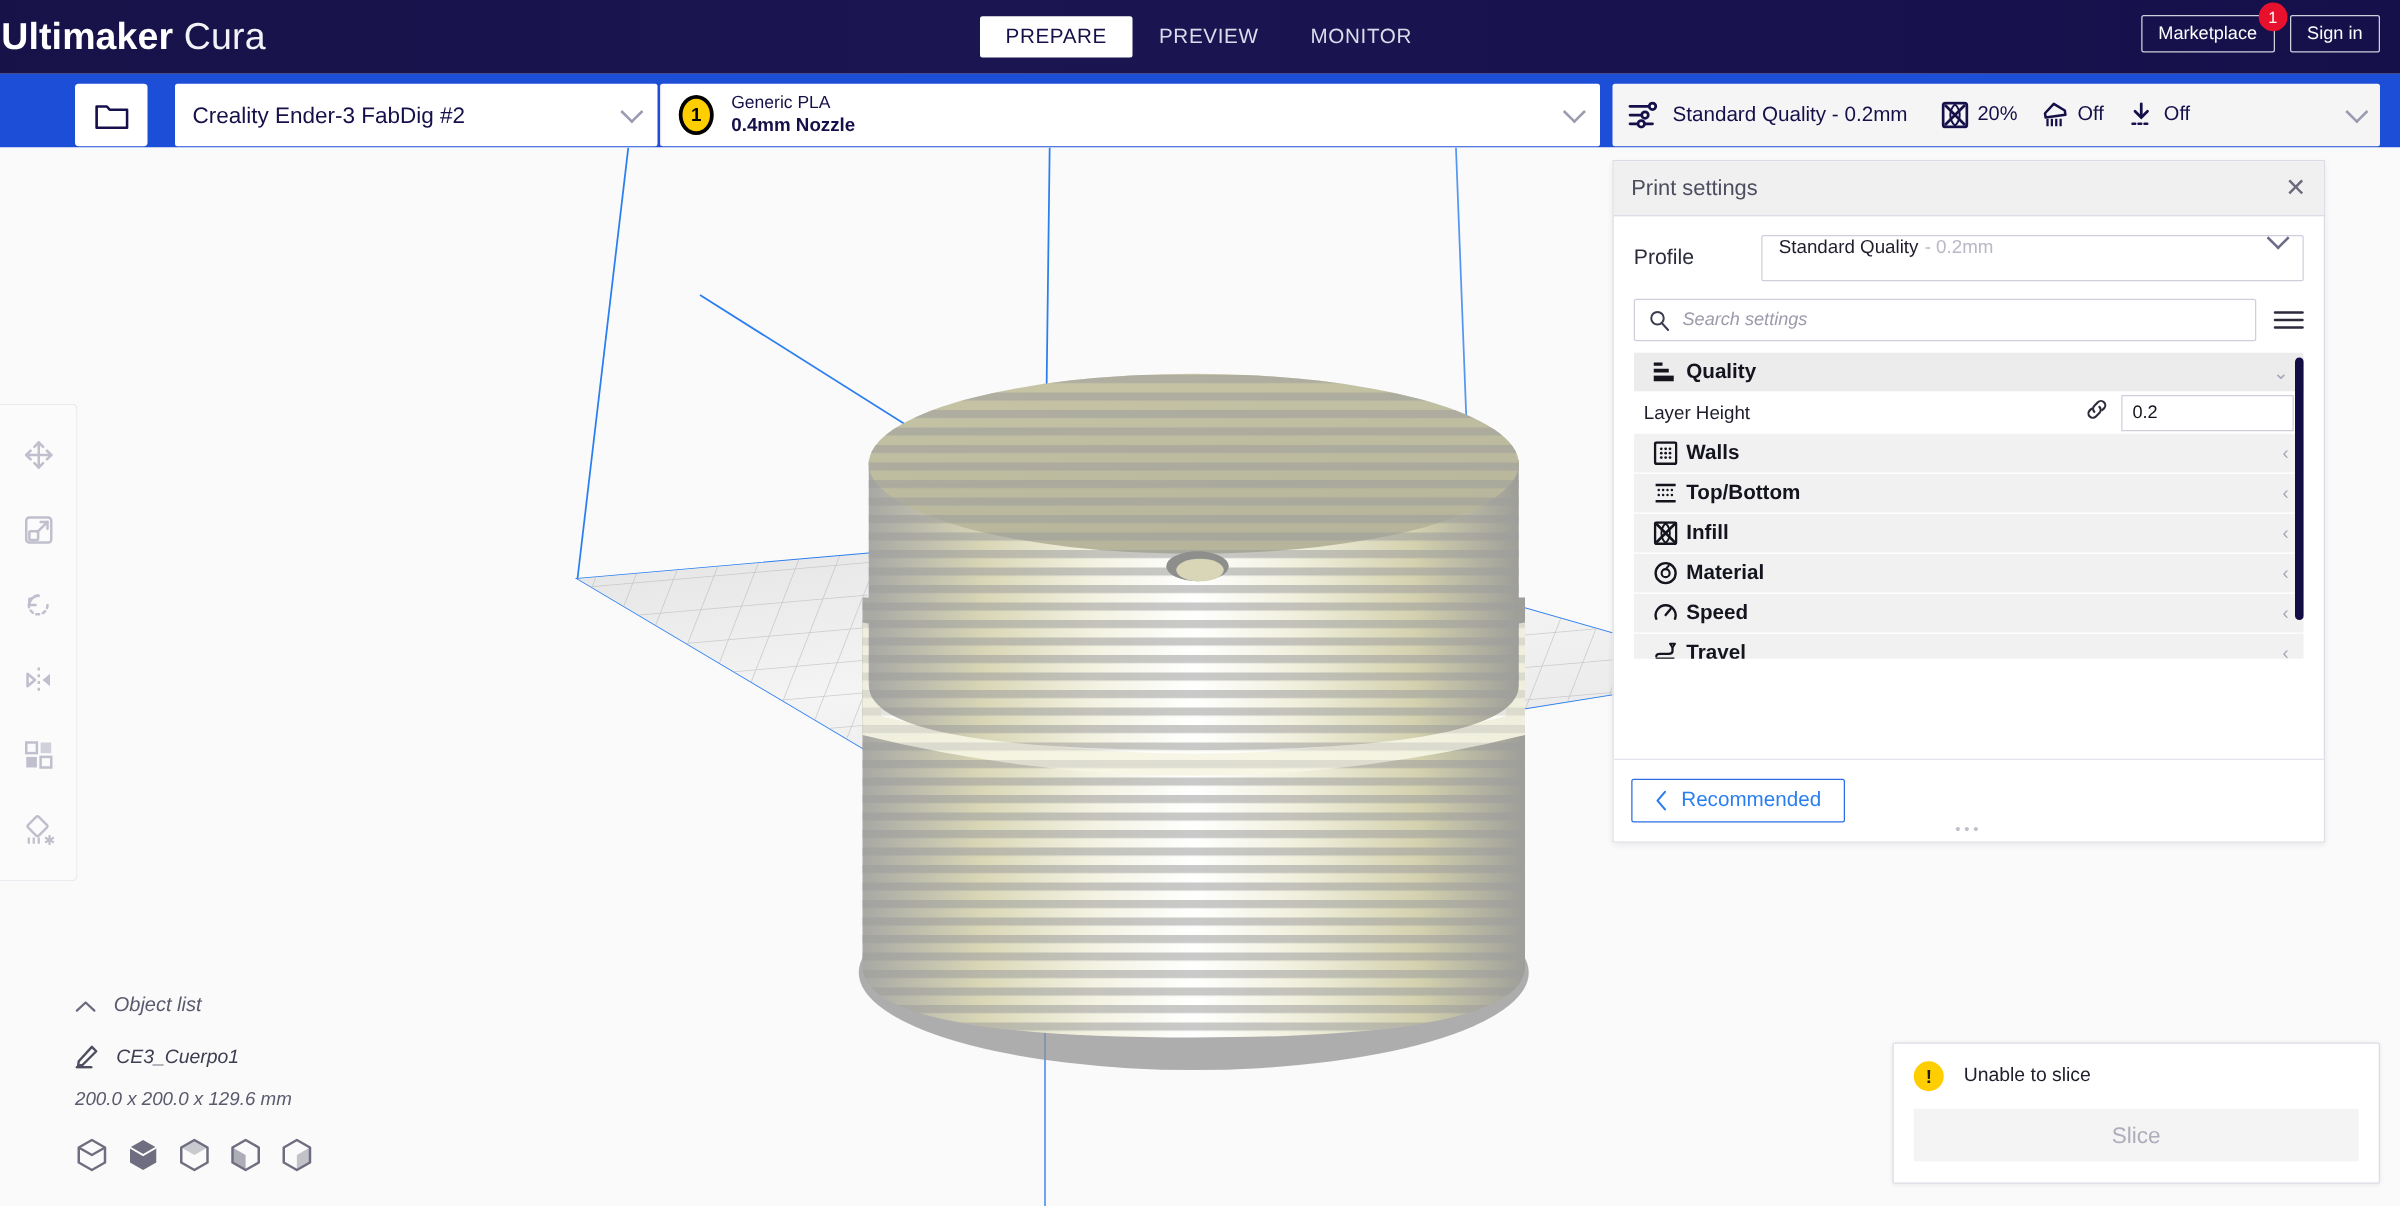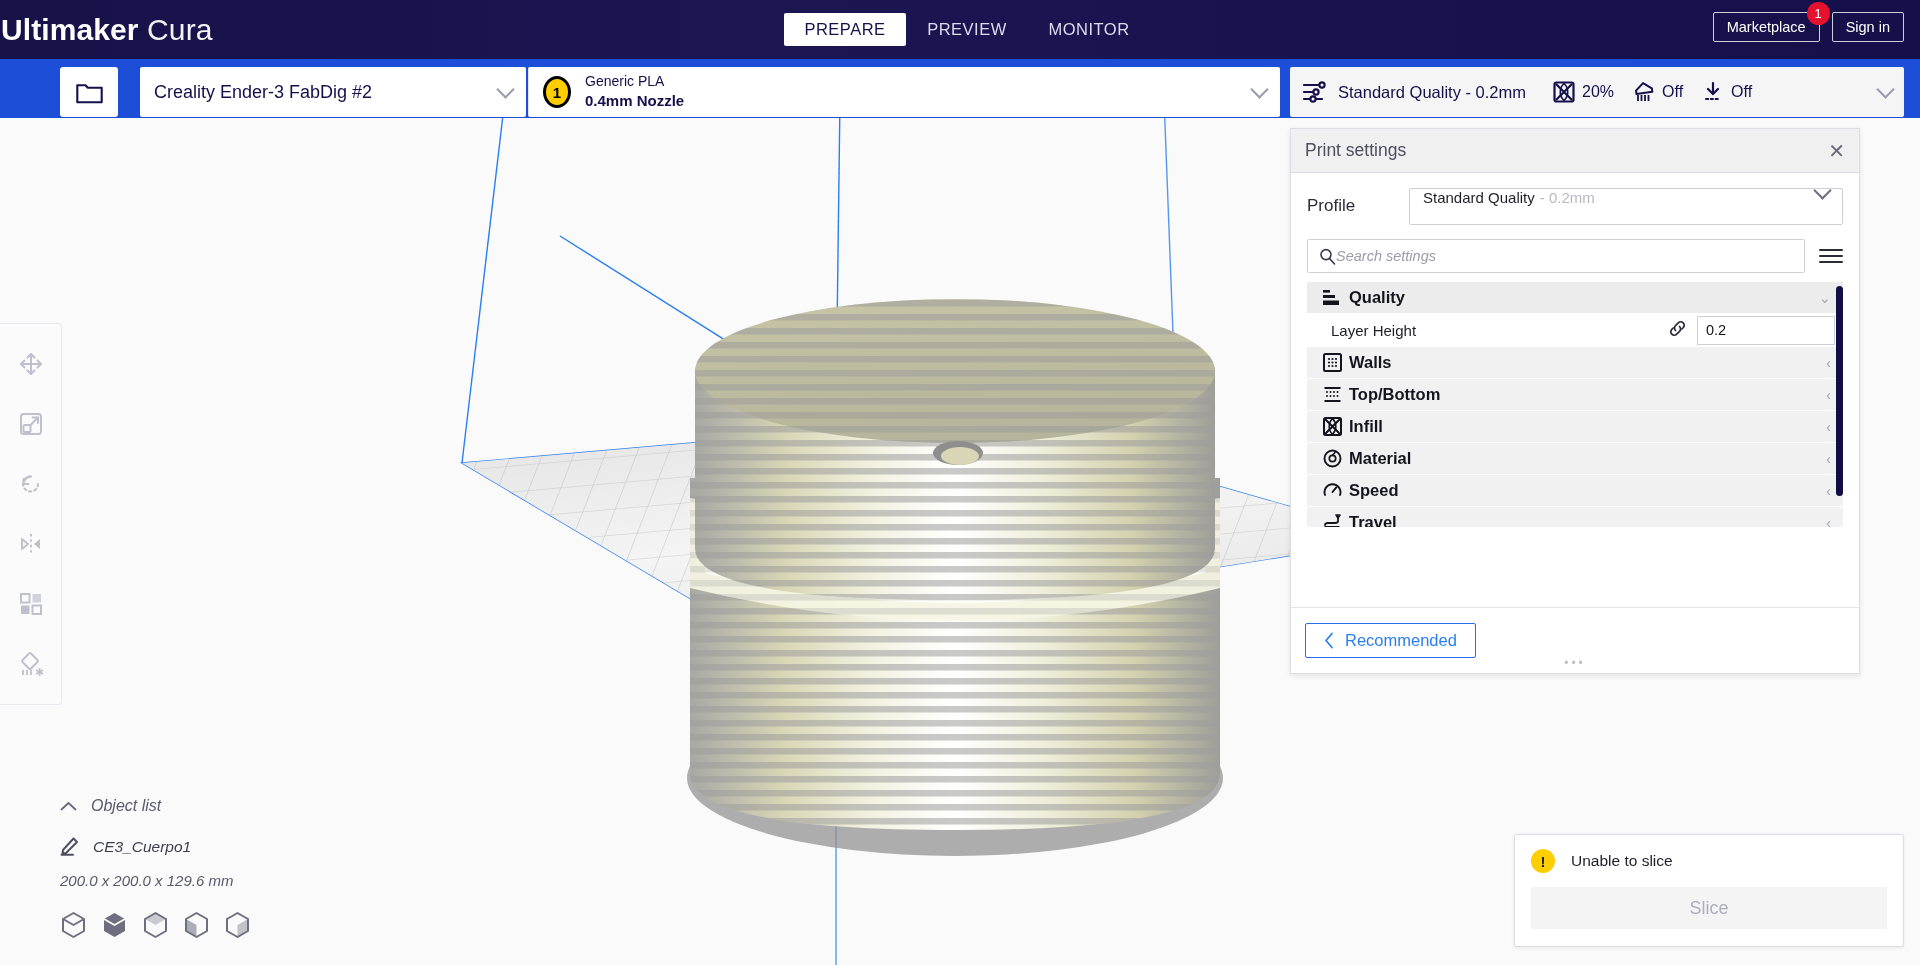--- a/index.html
+++ b/index.html
@@ -127,21 +127,21 @@
   .prof-box {
     flex:1; height:37px; border:1px solid #cfcfdc; border-radius:2px;
     display:flex; padding:0 13px; cursor:pointer; background:#fff;
   }
   .prof-box .nm { font-size:15px; color:#1e1e2c; }
   .prof-box .sub { font-size:15px; color:#b9b9c6; margin-left:5px; flex:1; }
 
   .search-row { display:flex; align-items:center; gap:14px; margin-bottom:9px; }
   .search-box {
     flex:1; height:34px; border:1px solid #cfcfdc; border-radius:2px; background:#fff;
-    display:flex; align-items:center; padding:0 11px; gap:0;
+    display:flex; align-items:center; padding:0 11px; gap:10px;
   }
   .search-box input {
     flex:1; border:none; outline:none; font-size:14.5px; font-style:italic;
     color:#2b2b3b; font-family:"Liberation Sans",sans-serif; background:transparent;
   }
   .search-box input::placeholder { color:#9b9bab; font-style:italic; }
   .hamburger { width:24px; cursor:pointer; }
   .hamburger i { display:block; height:2.3px; background:#2b2b3b; margin:4px 0; border-radius:1px; }
 
   .settings-scroll {
@@ -150,21 +150,21 @@
   }
   .cat-row {
     height:31px; display:flex; align-items:center; padding:0 0 0 8px;
     background:#f1f1f1; margin-bottom:1px; cursor:pointer;
   }
   .cat-row .ic { width:34px; display:flex; align-items:center; justify-content:center; }
   .cat-row .nm { font-size:16.5px; font-weight:700; color:#14141f; flex:1; }
   .cat-row .ar { color:#a8a8b8; font-size:15px; padding-right:12px; }
   .cat-row.open { background:#ececec; }
   .setting-row {
-    height:32px; display:flex; align-items:center; padding-left:8px; background:#fff; margin-bottom:1px;margin-left:16px;
+    height:32px; display:flex; align-items:center; padding-left:8px; background:#fff; margin-bottom:1px;
   }
   .setting-row .nm { flex:1; font-size:15px; color:#1e1e2c; }
   .link-ic { margin-right:10px; cursor:pointer; }
   .val-box {
     width:138px; height:29px; border:1px solid #cfcfdc; background:#fff;
     display:flex; align-items:center; padding:0 8px; margin-right:8px;
   }
   .val-box input {
     flex:1; border:none; outline:none; font-size:14.5px; color:#14141f;
     font-family:"Liberation Sans",sans-serif; background:transparent;

